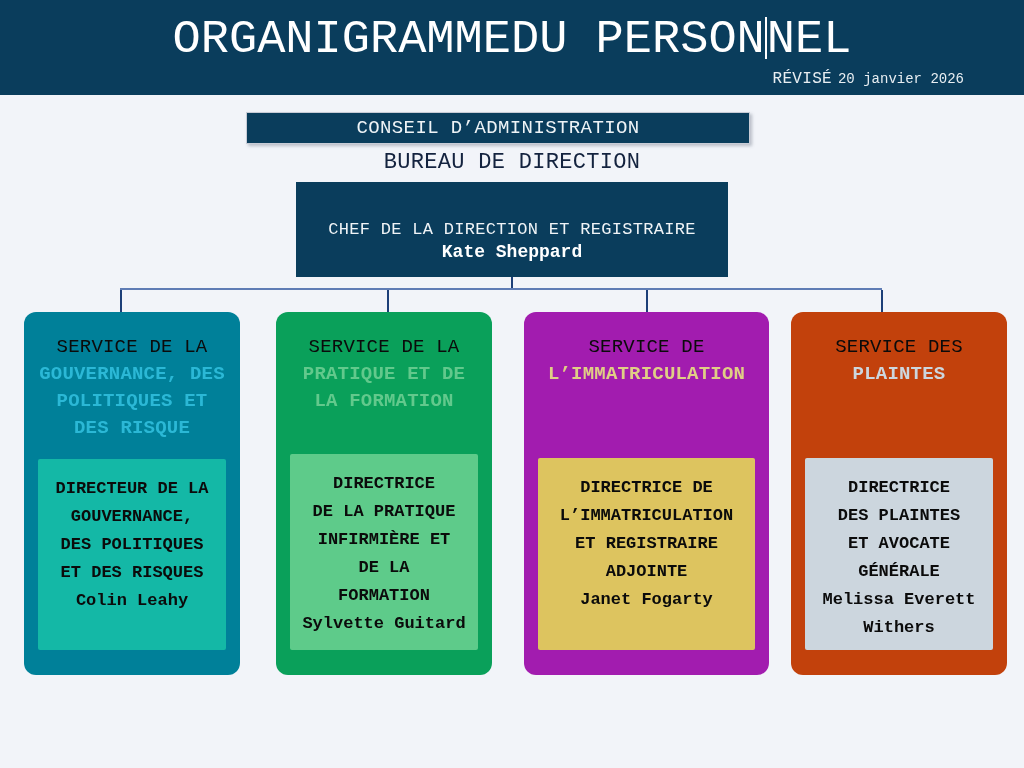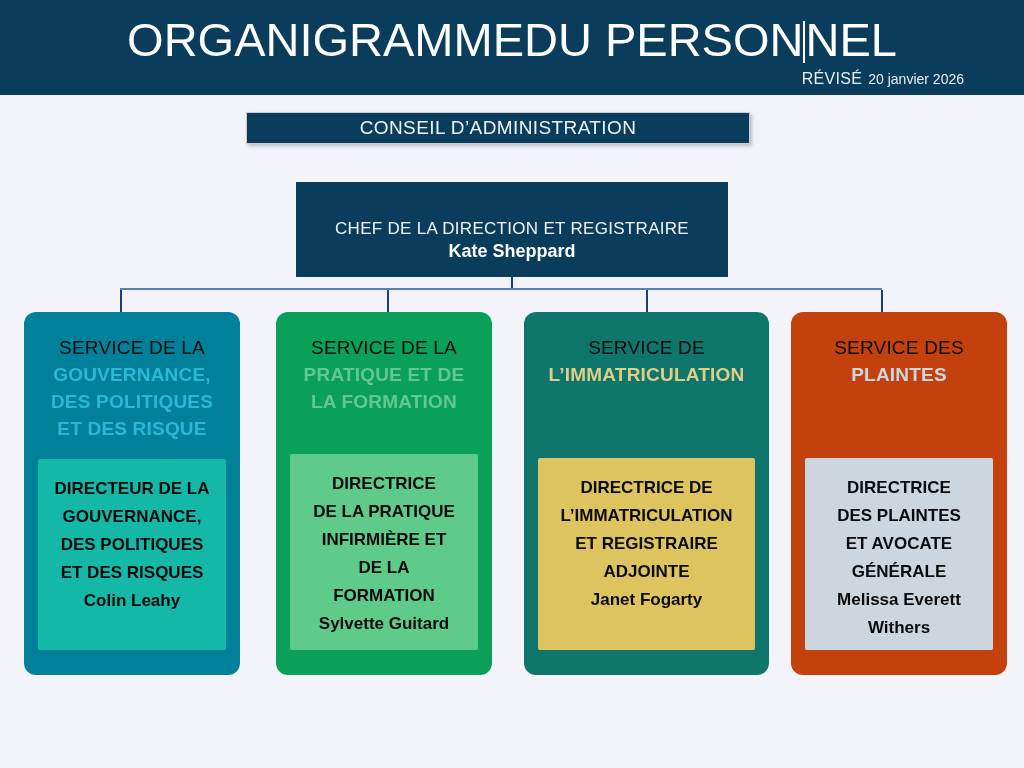--- a/index.html
+++ b/index.html
@@ -3,21 +3,21 @@
 <meta charset="utf-8">
 <title>Organigramme</title>
 <style>
   * { margin:0; padding:0; box-sizing:border-box; }
   html, body {
     width:1024px; height:768px;
     background:#f2f4f9;
     font-family:"Liberation Sans", sans-serif;
     overflow:hidden;
   }
-  #stage { position:relative; width:1024px; height:768px; }
+  #stage { position:relative; width:1024px; height:768px;font-family:Liberation Mono, monospace; }
 
   
   .header-band {
     position:absolute; left:0; top:0; width:1024px; height:95px;
     background:#0a3d5c;
   }
   .page-title {
     position:absolute; left:0; top:13px; width:1024px;
     text-align:center;
     color:#ffffff;
@@ -90,21 +90,21 @@
 
   
   .card {
     position:absolute; top:312px; width:216px; height:363px;
     border-radius:12px;
     padding:22px 14px 0 14px;
     display:flex; flex-direction:column;
   }
   .card-1 { left:24px;  background:#008099; }
   .card-2 { left:276px; background:#0aa05a; }
-  .card-3 { left:524px; background:#0f766e; width:245px; }
+  .card-3 { left:524px; background:#a21caf; width:245px; }
   .card-4 { left:791px; background:#c2410c; }
 
   .card-head {
     font-size:19px; line-height:27px; letter-spacing:0.2px;
     text-align:center;
   }
   .head-lead   { color:#0b0b0b; font-weight:400; display:block; }
   .head-accent { font-weight:bold; display:block; }
   .card-1 .head-accent { color:#2bb8d6; }
   .card-2 .head-accent { color:#62c98c; }
@@ -143,20 +143,21 @@
     </div>
     <div class="revised-wrap">
       <span class="revised-label">RÉVISÉ</span><span class="revised-date">20 janvier 2026</span>
     </div>
   </div>
 
   <div class="board-box">
     <span>CONSEIL D’ADMINISTRATION</span>
   </div>
 
+  <div class="exec-title">BUREAU DE DIRECTION</div>
 
   <div class="ceo-box">
     <div class="ceo-role">CHEF DE LA DIRECTION ET REGISTRAIRE</div>
     <div class="ceo-name">Kate Sheppard</div>
   </div>
 
   <div class="conn stem"></div>
   <div class="conn-light bus"></div>
   <div class="conn drop drop-1"></div>
   <div class="conn drop drop-2"></div>

